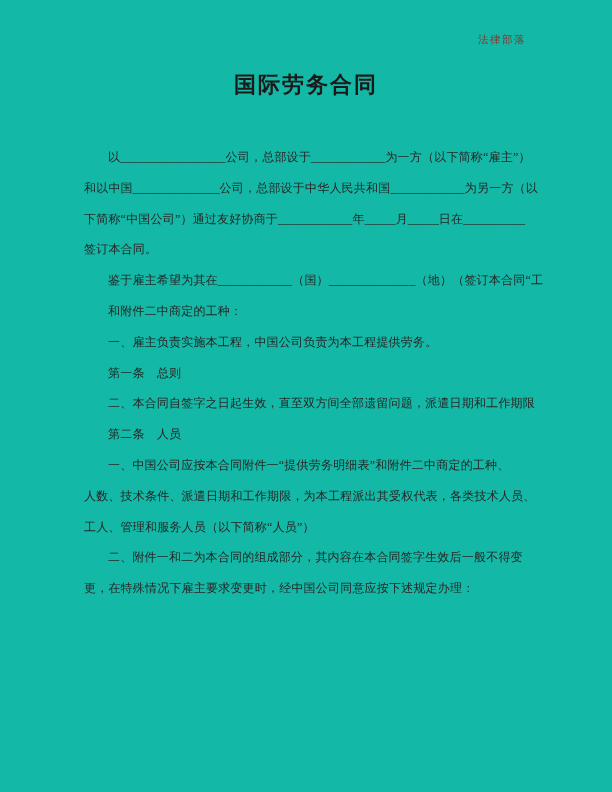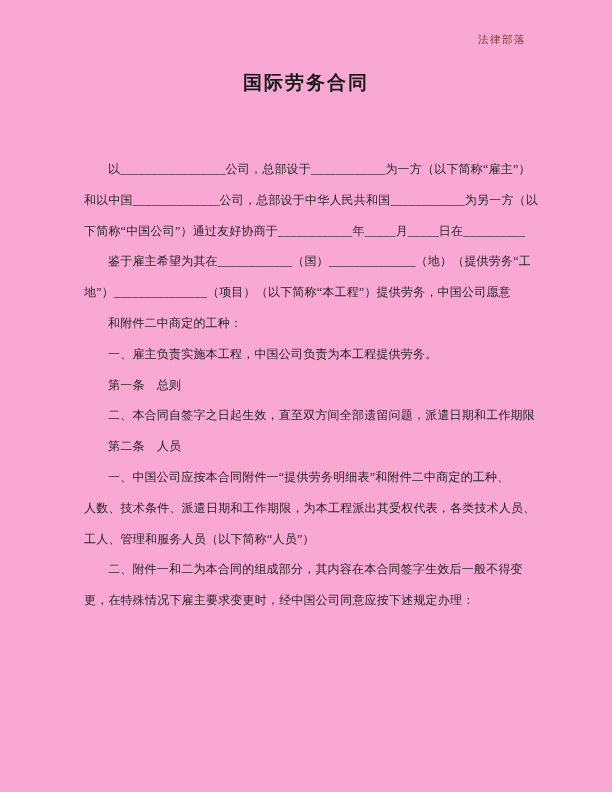--- a/index.html
+++ b/index.html
@@ -4,40 +4,40 @@
 <style>
   html, body {
     margin: 0;
     padding: 0;
     background: #ffffff;
   }
   .sheet {
     position: relative;
     width: 612px;
     height: 792px;
-    background: #f9a8d4;
+    background: #14b8a6;
     overflow: hidden;
     font-family: "Liberation Serif", "DejaVu Serif", serif;
     color: #262626;
   }
   .brand {
     position: absolute;
     top: 33px;
     right: 86px;
     font-size: 10.5px;
     letter-spacing: 1.5px;
     font-weight: normal;
   }
   .doc-title {
     position: absolute;
     top: 70px;
     left: 0;
     width: 100%;
     text-align: center;
-    font-size: 19px;
+    font-size: 22px;
     font-weight: bold;
     letter-spacing: 2px;
     color: #1a1a1a;
   }
   .doc-body {
     position: absolute;
     left: 84px;
     top: 142px;
     width: 448px;
     font-size: 12px;
@@ -52,26 +52,26 @@
   }
 </style>
 </head>
 <body>
 
 <div class="sheet">
   <div class="brand" style="color: rgb(126, 59, 52);">法律部落</div>
 
   <div class="doc-title">国际劳务合同</div>
 
-  <div class="doc-body" style="color: rgb(38, 38, 38); margin-top: 12px;">
+  <div class="doc-body" style="color: rgb(38, 38, 38);">
       <div class="line indent">以_________________公司，总部设于____________为一方（以下简称“雇主”）</div>
       <div class="line">和以中国______________公司，总部设于中华人民共和国____________为另一方（以</div>
       <div class="line">下简称“中国公司”）通过友好协商于____________年_____月_____日在__________</div>
-      <div class="line indent">鉴于雇主希望为其在____________（国）______________（地）（提供劳务“工</div>
-      <div class="line">地”）_______________（项目）（以下简称“本工程”）提供劳务，中国公司愿意</div>
+      <div class="line">签订本合同。</div>
+      <div class="line indent">鉴于雇主希望为其在____________（国）______________（地）（签订本合同“工</div>
       <div class="line indent">和附件二中商定的工种：</div>
       <div class="line indent">一、雇主负责实施本工程，中国公司负责为本工程提供劳务。</div>
       <div class="line indent">第一条　总则</div>
       <div class="line indent">二、本合同自签字之日起生效，直至双方间全部遗留问题，派遣日期和工作期限</div>
       <div class="line indent">第二条　人员</div>
       <div class="line indent">一、中国公司应按本合同附件一“提供劳务明细表”和附件二中商定的工种、</div>
       <div class="line">人数、技术条件、派遣日期和工作期限，为本工程派出其受权代表，各类技术人员、</div>
       <div class="line">工人、管理和服务人员（以下简称“人员”）</div>
       <div class="line indent">二、附件一和二为本合同的组成部分，其内容在本合同签字生效后一般不得变</div>
       <div class="line">更，在特殊情况下雇主要求变更时，经中国公司同意应按下述规定办理：</div>

